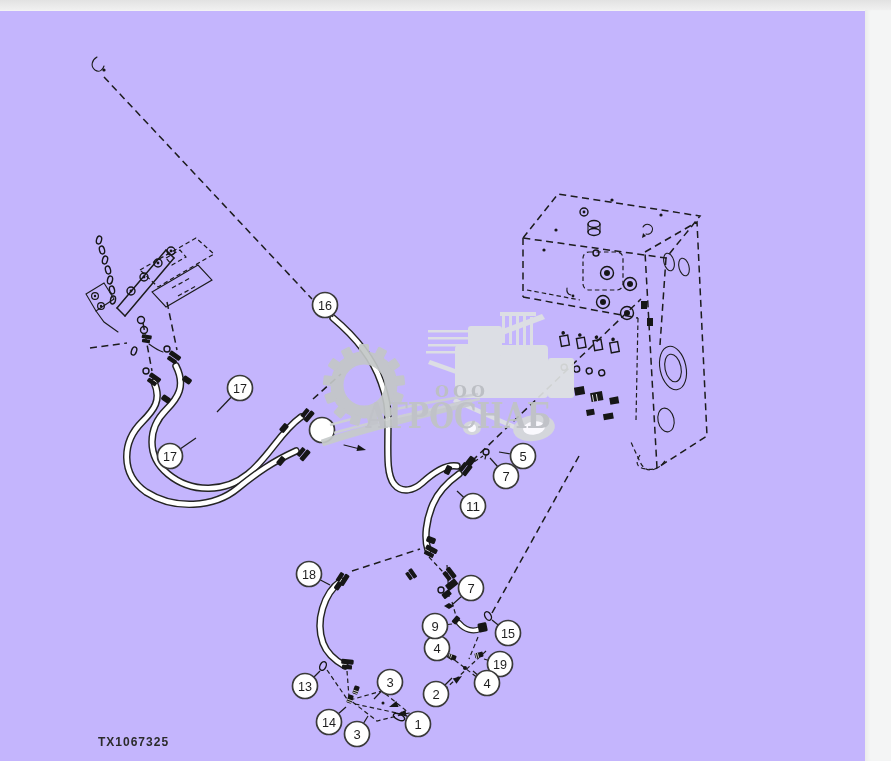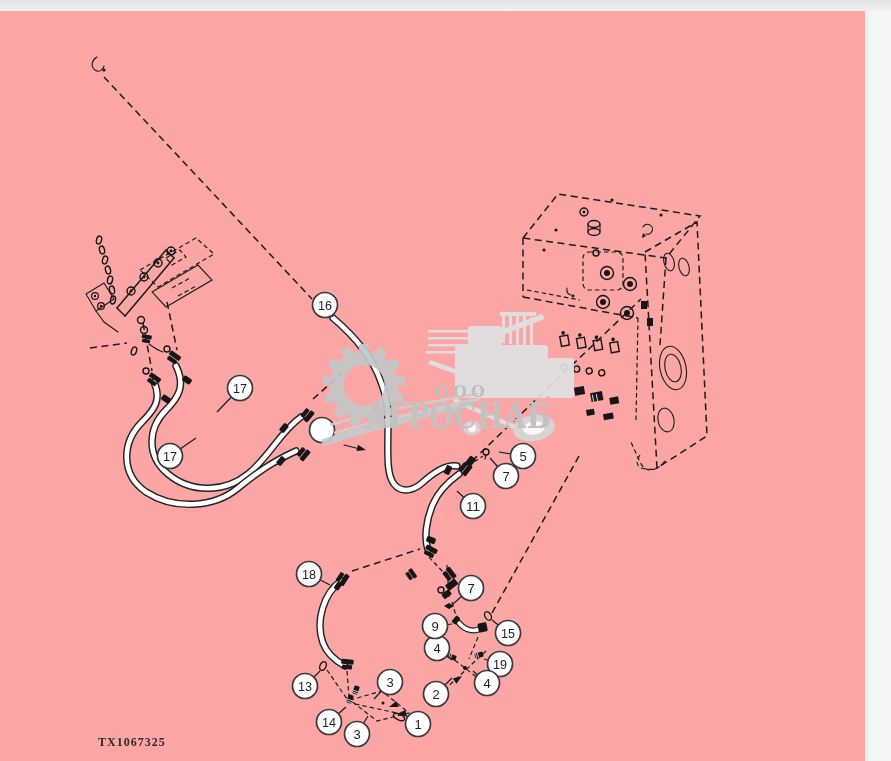--- a/index.html
+++ b/index.html
@@ -1,34 +1,34 @@
 <!DOCTYPE html>
 <html><head>
 <meta charset="utf-8">
 <style>
   html,body{margin:0;padding:0;background:#ffffff;}
-  .stage{position:relative;width:891px;height:761px;background:#fca5a5;overflow:hidden;
+  .stage{position:relative;width:891px;height:761px;background:#c4b5fd;overflow:hidden;
          font-family:"Liberation Sans",sans-serif;}
   .topbar{position:absolute;left:0;top:0;width:891px;height:10px;
           background:linear-gradient(#e2e2e2,#f0f0f0);border-bottom:1px solid #f3f3f3;}
   .rgutter{position:absolute;right:0;top:10px;width:25px;height:751px;background:#f4f5f5;
            border-left:1px solid #ececec;box-shadow:inset 3px 0 4px -2px rgba(0,0,0,0.05);}
   svg.canvas{position:absolute;left:0;top:0;}
   .ln{stroke:#1c1c1c;fill:none;stroke-width:1.5;stroke-linecap:round;stroke-linejoin:round;}
   .thin{stroke:#1c1c1c;fill:none;stroke-width:1.1;stroke-linecap:round;}
   .dash{stroke:#1c1c1c;fill:none;stroke-width:1.5;stroke-dasharray:7 4.5;stroke-linecap:butt;}
   .dash2{stroke:#1c1c1c;fill:none;stroke-width:1.2;stroke-dasharray:4.5 3;stroke-linecap:butt;}
   .hoseO{stroke:#242424;stroke-width:7.5;fill:none;stroke-linecap:round;}
   .hoseI{stroke:#ffffff;stroke-width:4.6;fill:none;stroke-linecap:round;}
   .hoseOs{stroke:#242424;stroke-width:6.2;fill:none;stroke-linecap:round;}
   .hoseIs{stroke:#ffffff;stroke-width:3.6;fill:none;stroke-linecap:round;}
   .blk{fill:#161616;stroke:none;}
   .ring{fill:none;stroke:#161616;stroke-width:1.4;}
   .wm{font-family:"DejaVu Serif","Liberation Serif",serif;font-weight:bold;}
-  .dwg{position:absolute;left:98px;top:735px;font-family:Liberation Serif, serif;
+  .dwg{position:absolute;left:98px;top:735px;font-family:Liberation Sans, sans-serif;
        font-size:12px;letter-spacing:1px;color:#2b2b2b;font-weight:bold;}
 </style>
 </head>
 <body>
 
 <div class="stage">
   <div class="topbar"></div>
   <div class="rgutter"></div>
 
   <svg class="canvas" width="891" height="761" viewBox="0 0 891 761">

